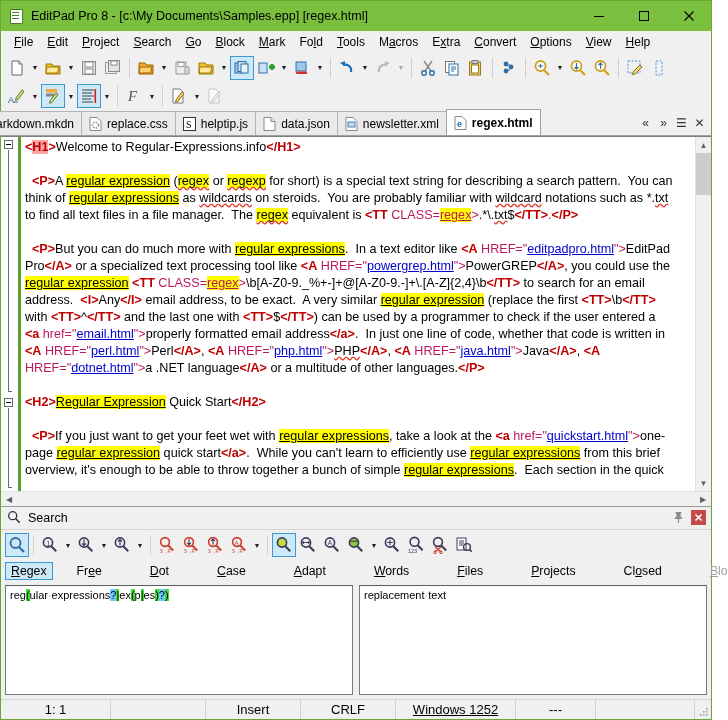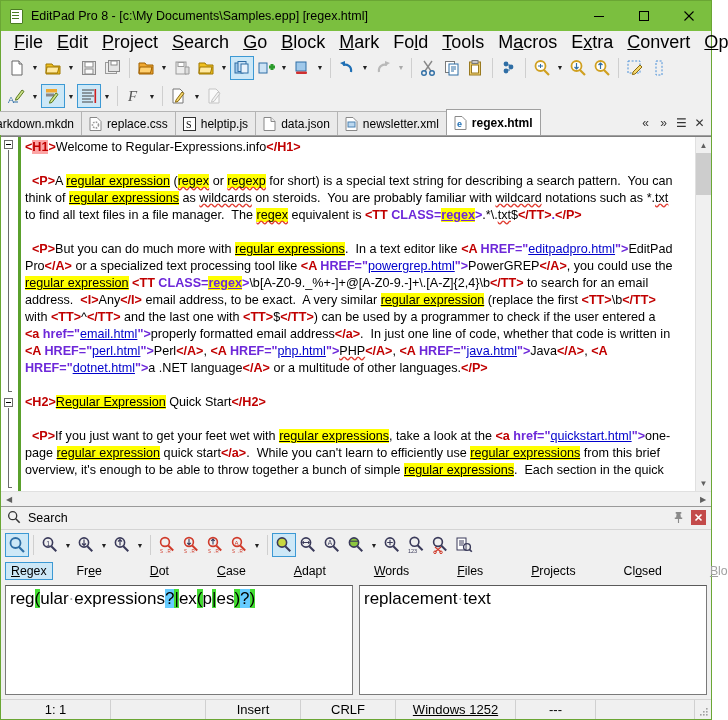--- a/index.html
+++ b/index.html
@@ -75,21 +75,21 @@
     height: 22px;
     background: #f0f0f0;
     display: flex;
     align-items: center;
     padding-left: 6px;
     flex: 0 0 auto;
     border-bottom: 0;
   }
   .menu-item {
     padding: 2px 7px;
-    font-size: 18px;
+    font-size: 12px;
     color: #000;
     white-space: nowrap;
     text-align: right;
   }
   .menu-item u { text-decoration: underline; }
 
   
   .toolbar {
     height: 29px;
     background: #f0f0f0;
@@ -238,21 +238,21 @@
     padding: 2px 0 0 4px;
     font-family: "Liberation Sans", sans-serif;
     font-size: 12.6px;
     line-height: 17px;
     color: #000;
     white-space: pre-wrap;
     word-break: normal;
   }
   .code-line { height: 17px; white-space: pre; }
   .tag { color: #c00000; font-weight: bold; }
-  .attr { color: #6d28d9; font-weight: bold; }
+  .attr { color: #be185d; font-weight: normal; }
   .val { color: #0000cc; text-decoration: underline; }
   .hl-u { background: #ffff00; text-decoration: underline; }
   .sel-cyan { background: #fca5a5; }
   .sq { text-decoration: underline; text-decoration-style: wavy;
         text-decoration-color: #e03a2f; text-decoration-skip-ink: none; }
   .plain { color: #000000; }
 
   .vscroll {
     width: 16px;
     background: #f0f0f0;
@@ -361,21 +361,21 @@
     gap: 6px;
     background: #f0f0f0;
   }
   .field {
     flex: 1 1 50%;
     background: #fff;
     border: 1px solid #7a7a7a;
     border-top-color: #5a5a5a;
     padding: 3px 4px;
     font-family: "Liberation Sans", sans-serif;
-    font-size: 17px;
+    font-size: 11px;
     color: #000;
     overflow: hidden;
     position: relative;
   }
   .field-inner { white-space: pre; }
   .rx-green { background: #44dd33; }
   .rx-blue  { background: #66ccff; }
   .mdot { color: #9aa0a6; }
 
   

